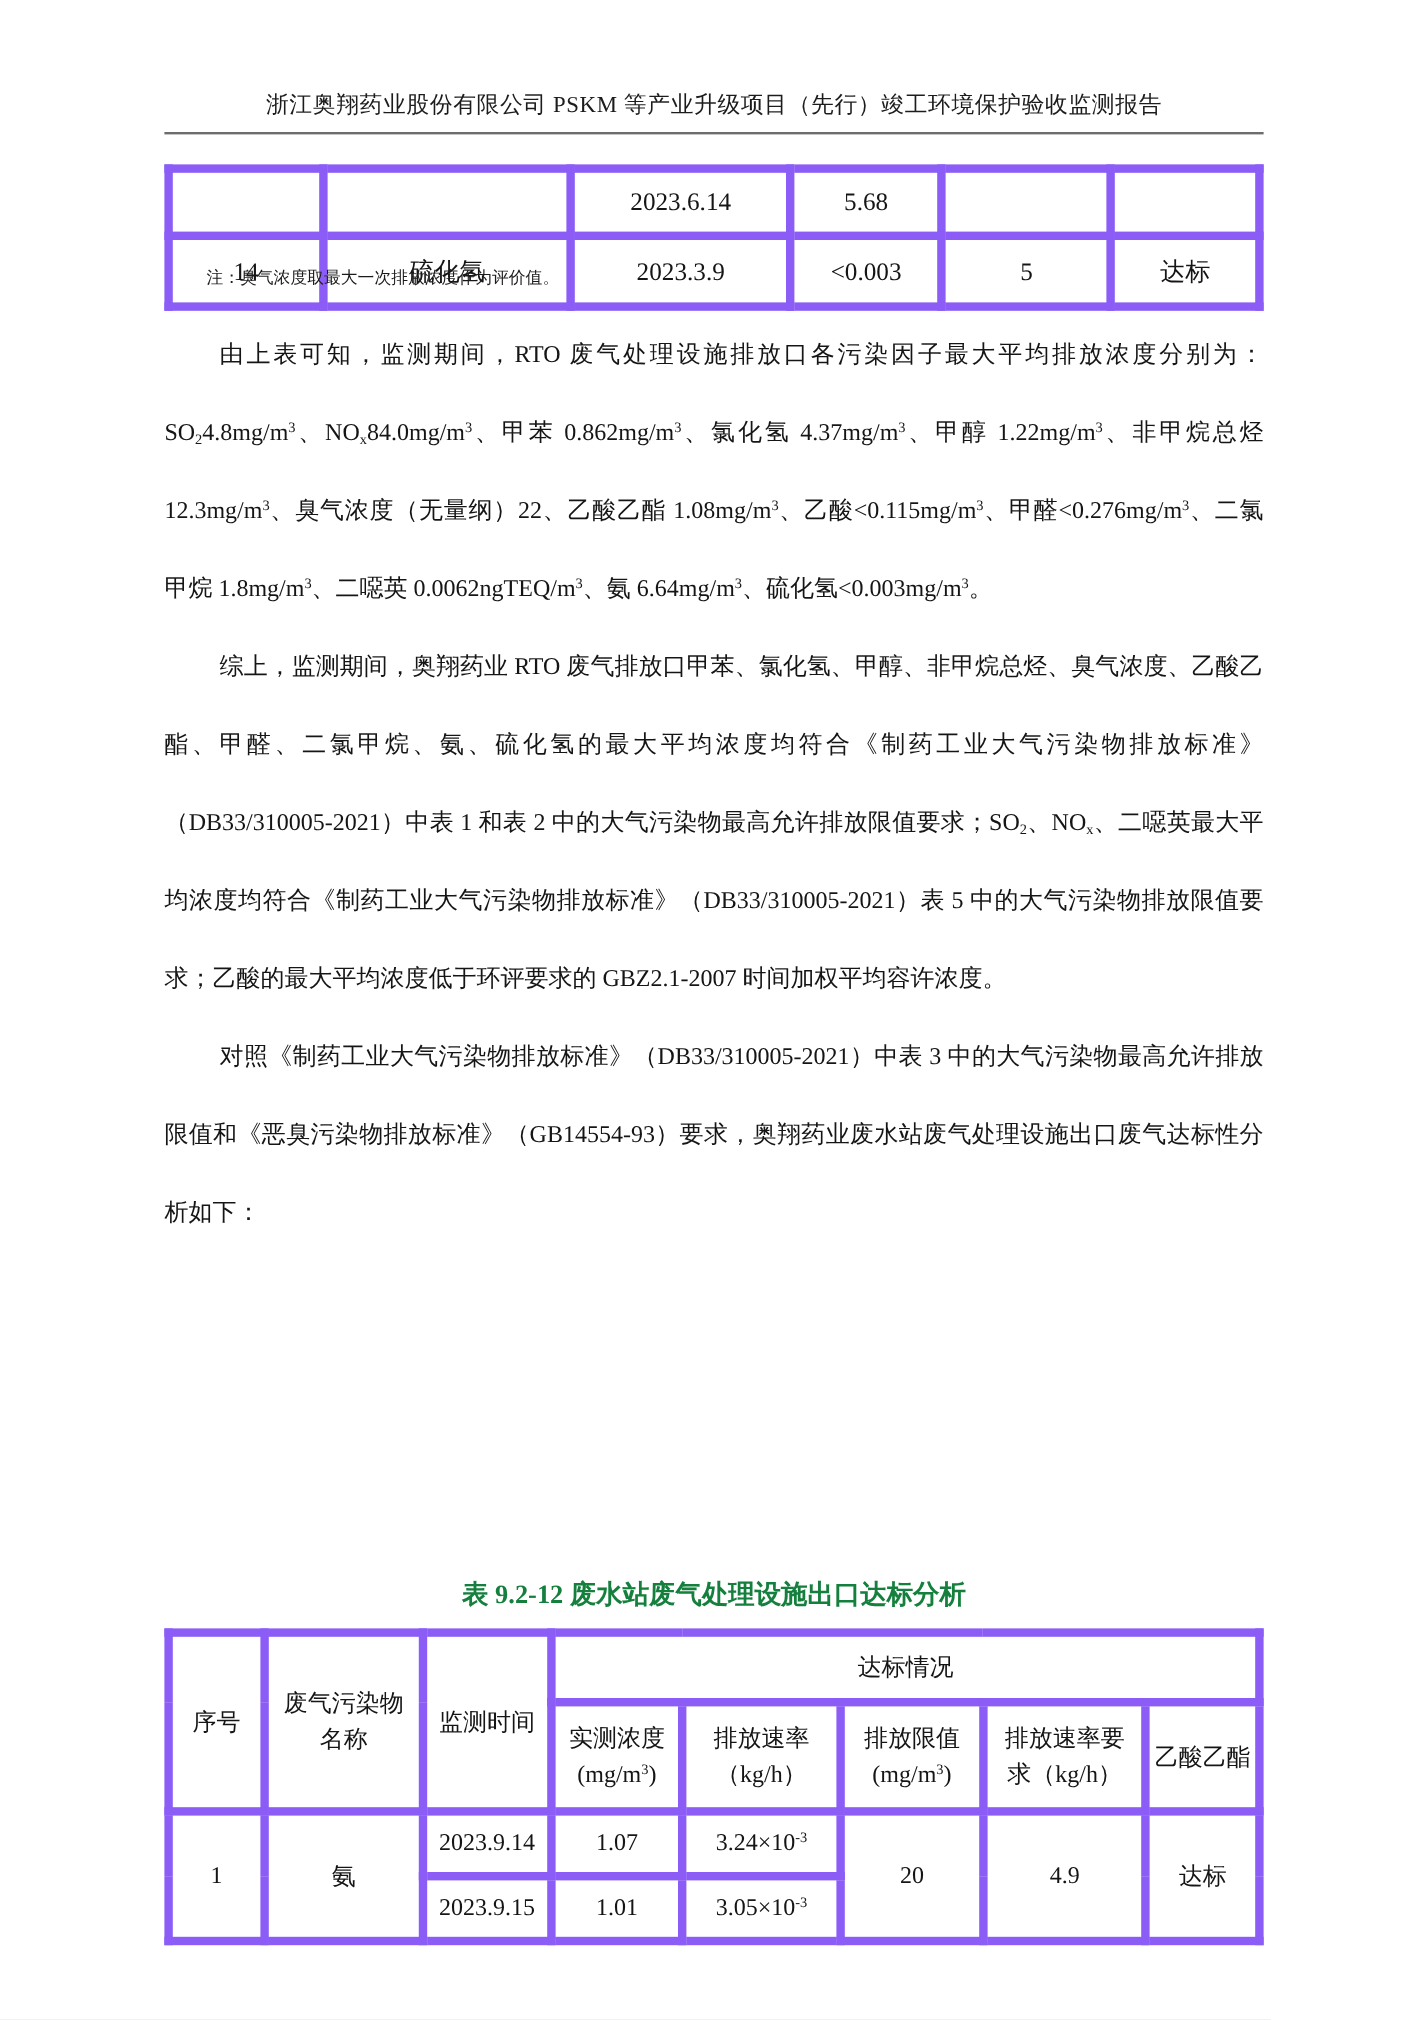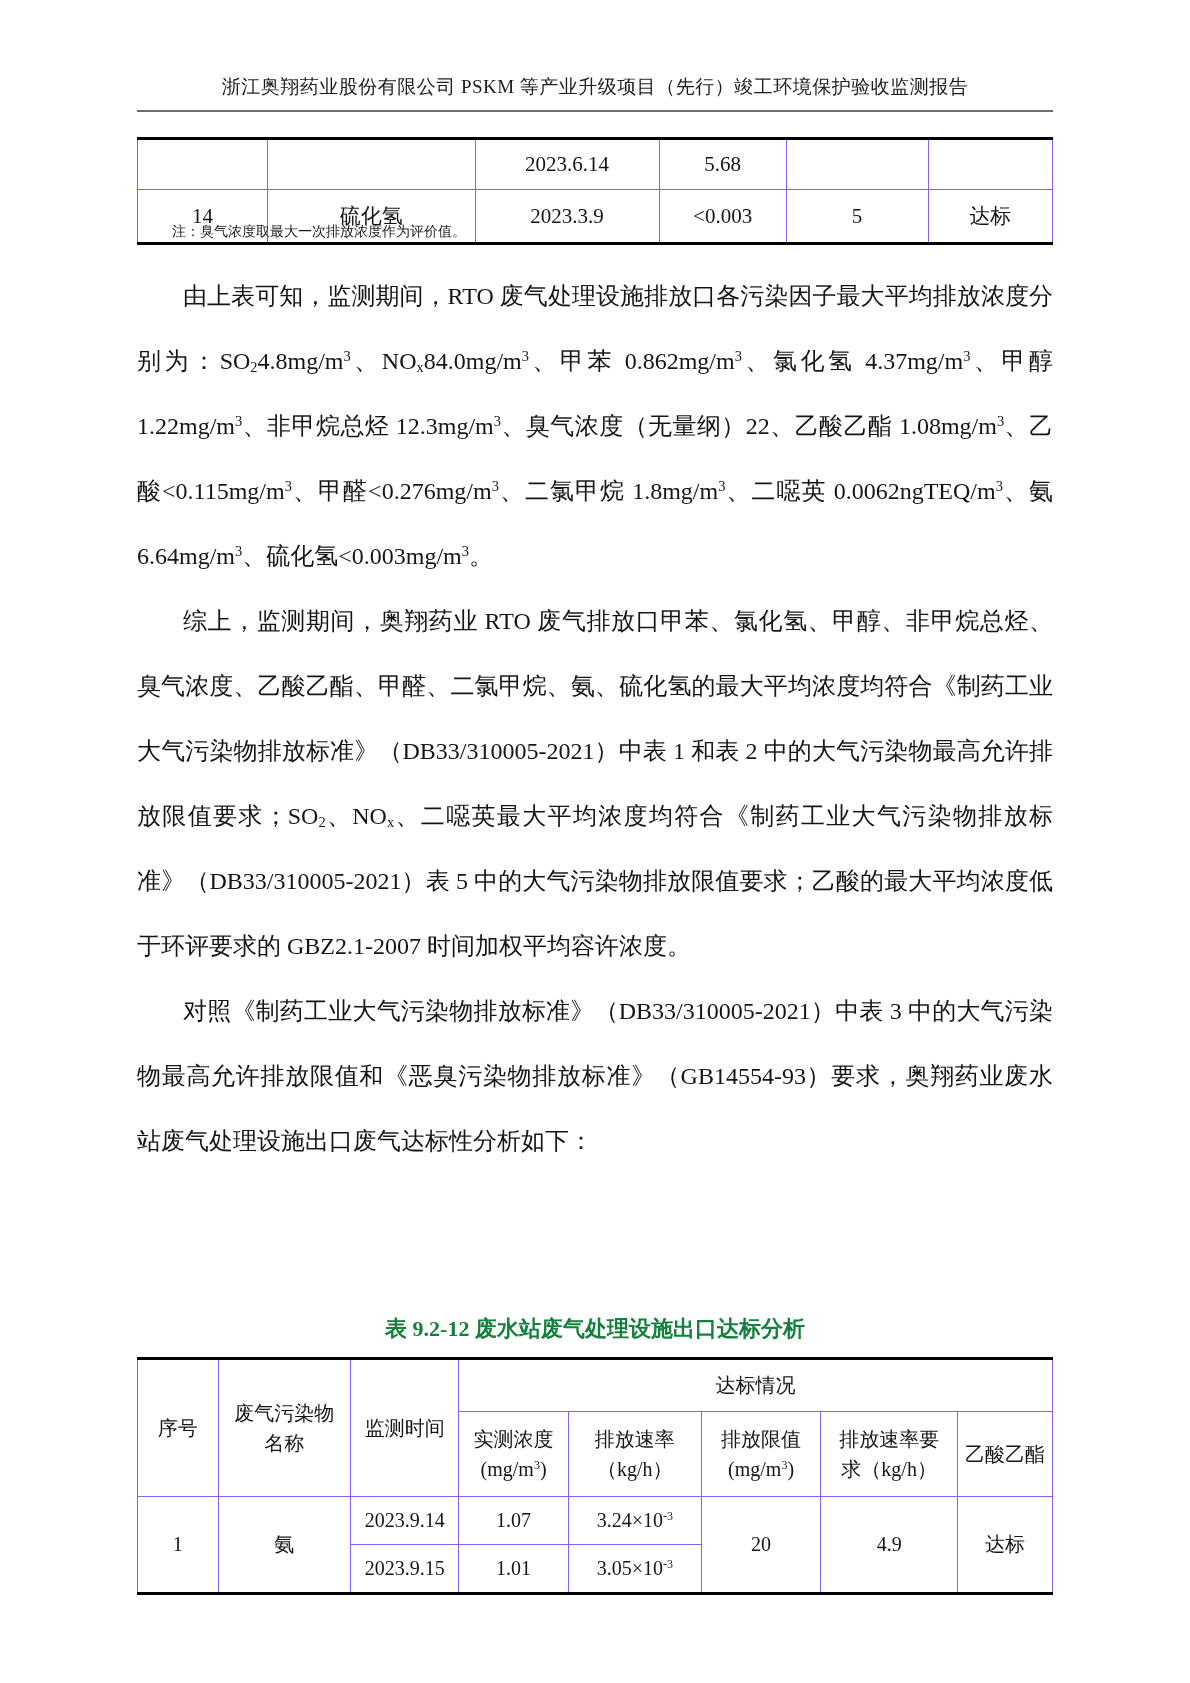--- a/index.html
+++ b/index.html
@@ -10,31 +10,31 @@
   }
   .doc-header-title {
     position:absolute; top:74px; left:0; width:100%;
     text-align:center; font-size:19px; letter-spacing:0.5px; color:#1c1c1c;
   }
   .doc-header-rule {
     position:absolute; top:110px; left:137px; width:916px; height:2px;
     background:#6d6d6d;
   }
   table { border-collapse:collapse; table-layout:fixed; width:916px; }
-  td,th { border:1px solid #8b5cf6; text-align:center; vertical-align:middle;
+  td,th { border:7px solid #8b5cf6; text-align:center; vertical-align:middle;
           padding:12px 2px; font-weight:normal; overflow:hidden; }
   .top-table-wrap { position:absolute; top:137px; left:137px; }
   .top-table { border-top:3px solid #000; border-bottom:3px solid #000; font-size:21px; }
   .top-table tr { height:35px; }
   .note {
     position:absolute; top:223px; left:172px; font-size:14px; color:#1b1b1b;
   }
   .body-text {
     position:absolute; top:264px; left:137px; width:916px;
-    font-size:24px; line-height:65px; text-align:justify; text-justify:inter-character;
+    font-size:20px; line-height:65px; text-align:justify; text-justify:inter-character;
   }
   .body-text p { margin:0; text-indent:46px; }
   sup,sub { font-size:0.6em; line-height:0; }
   sup { vertical-align:0.55em; }
   sub { vertical-align:-0.22em; }
   .table-title {
     position:absolute; top:1314px; left:137px; width:916px;
     text-align:center; font-size:22px; font-weight:bold; color:#15803d;
   }
   .bottom-table-wrap { position:absolute; top:1357px; left:137px; }

